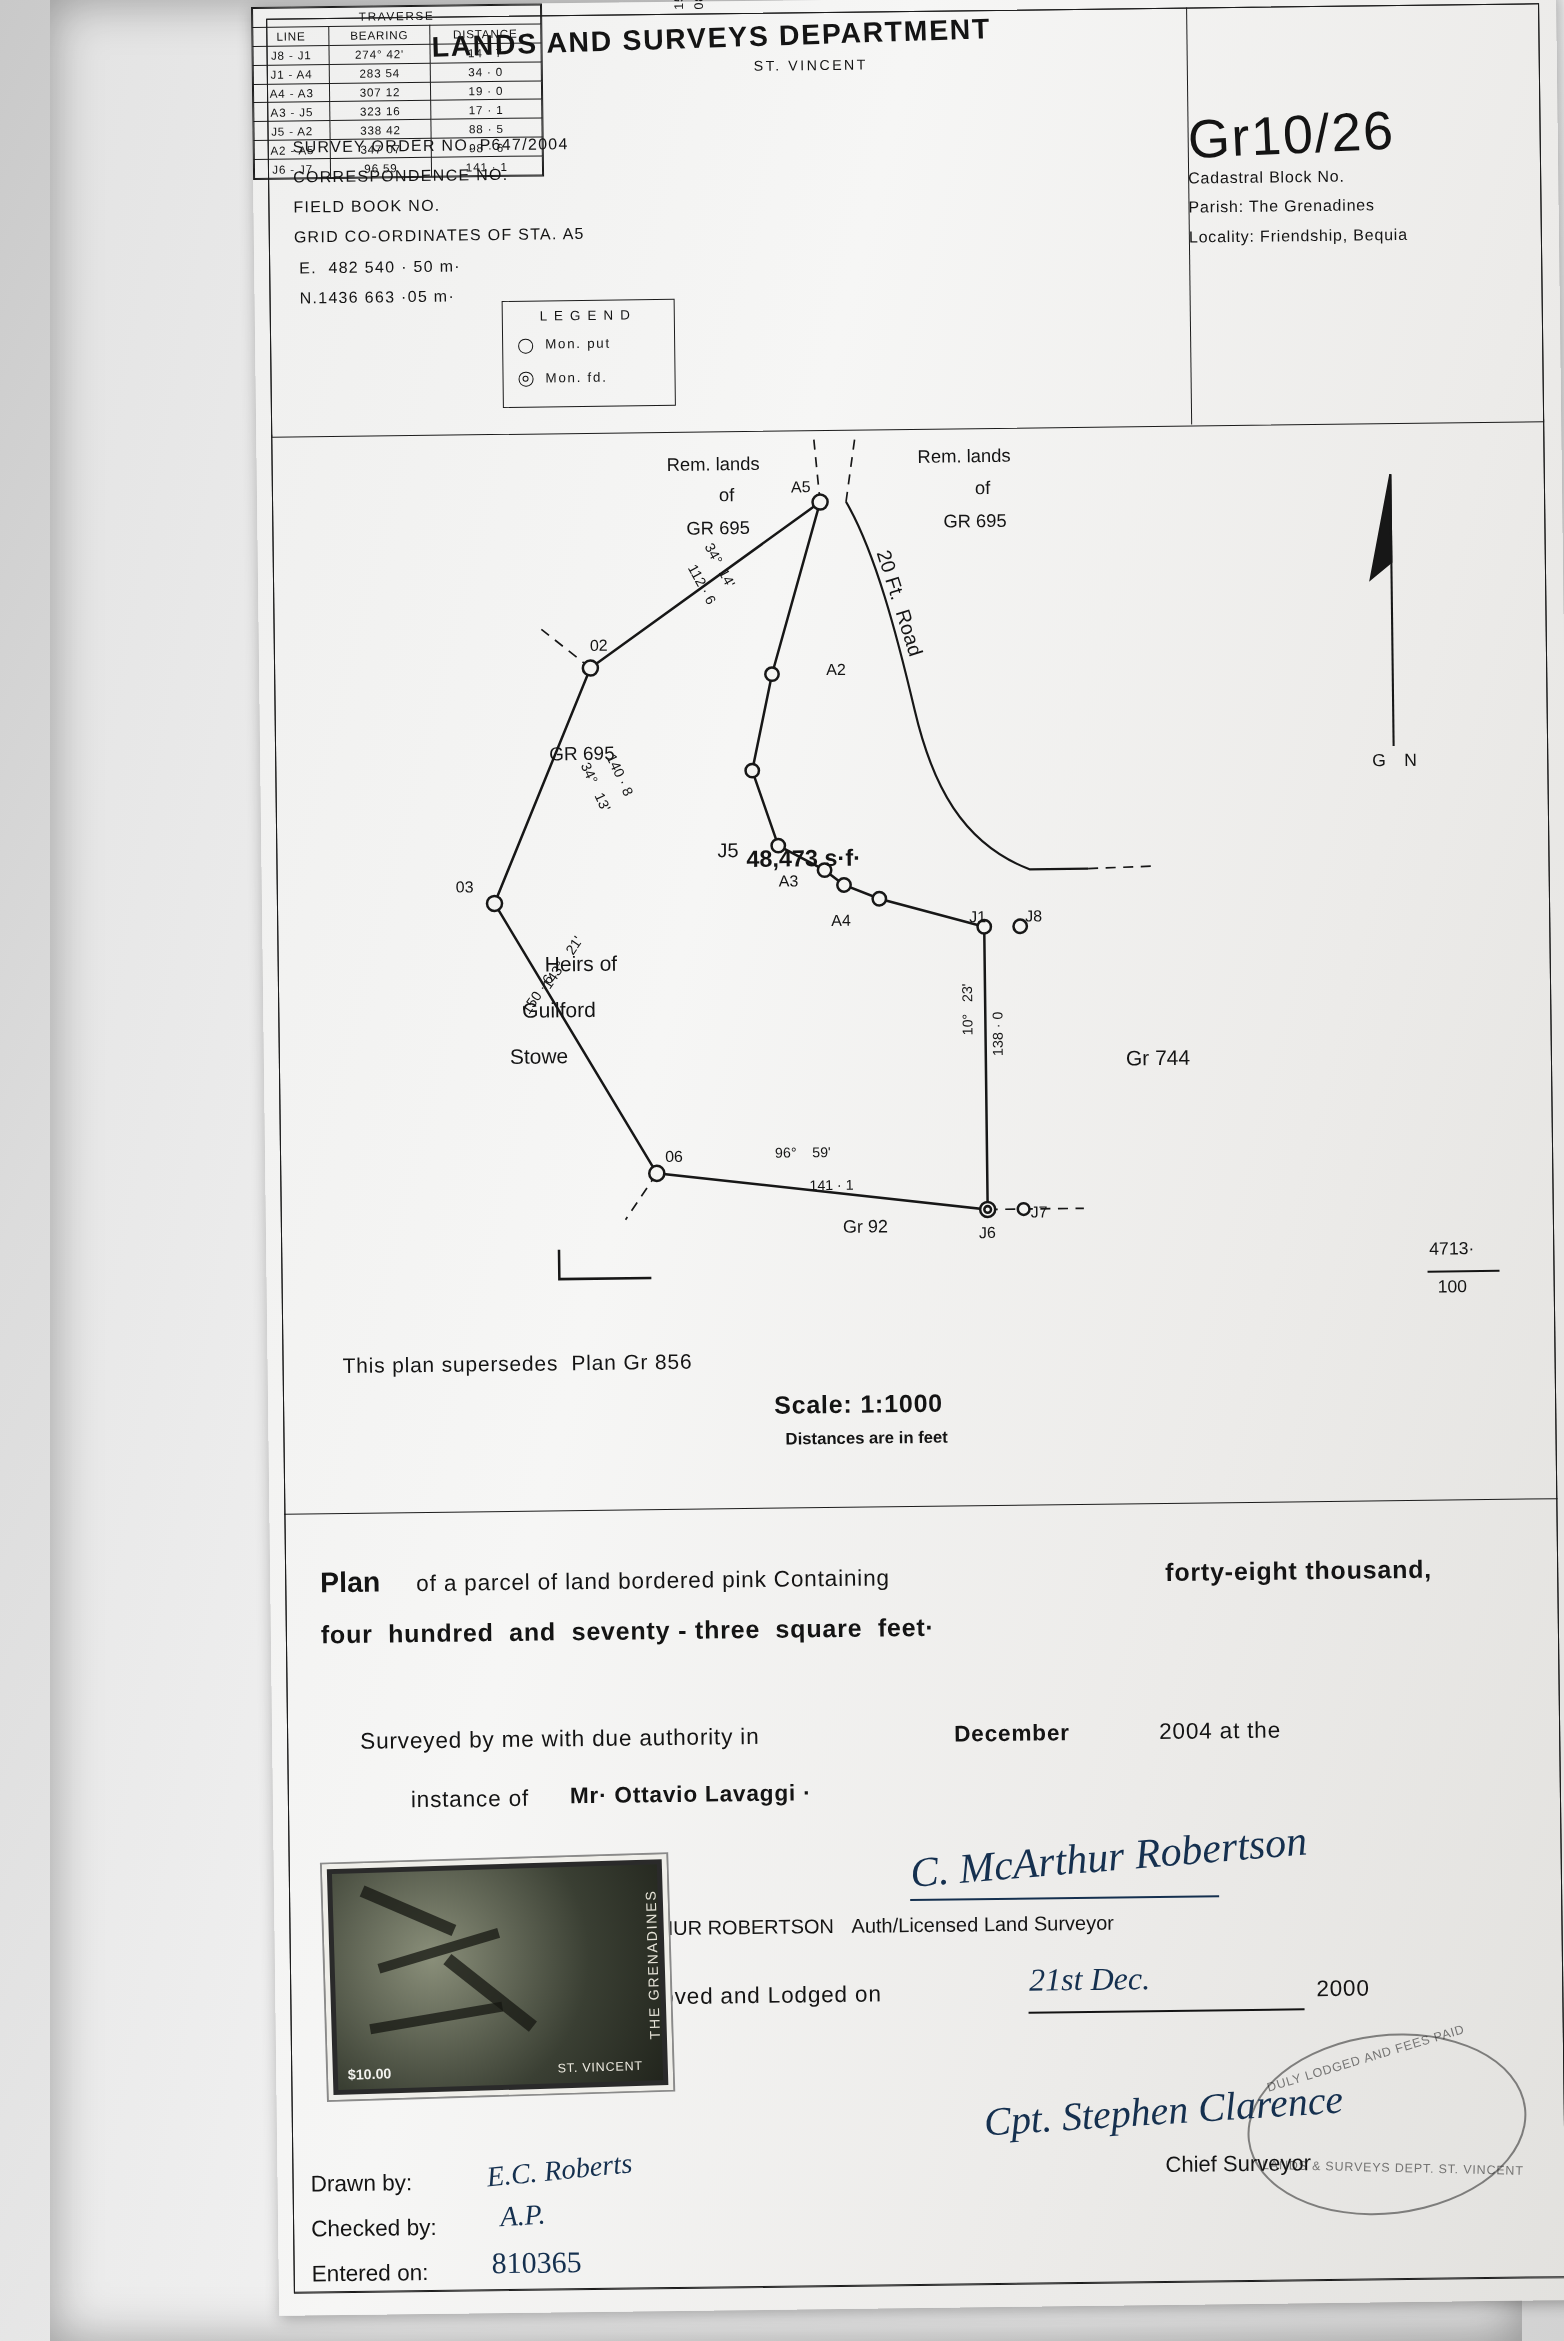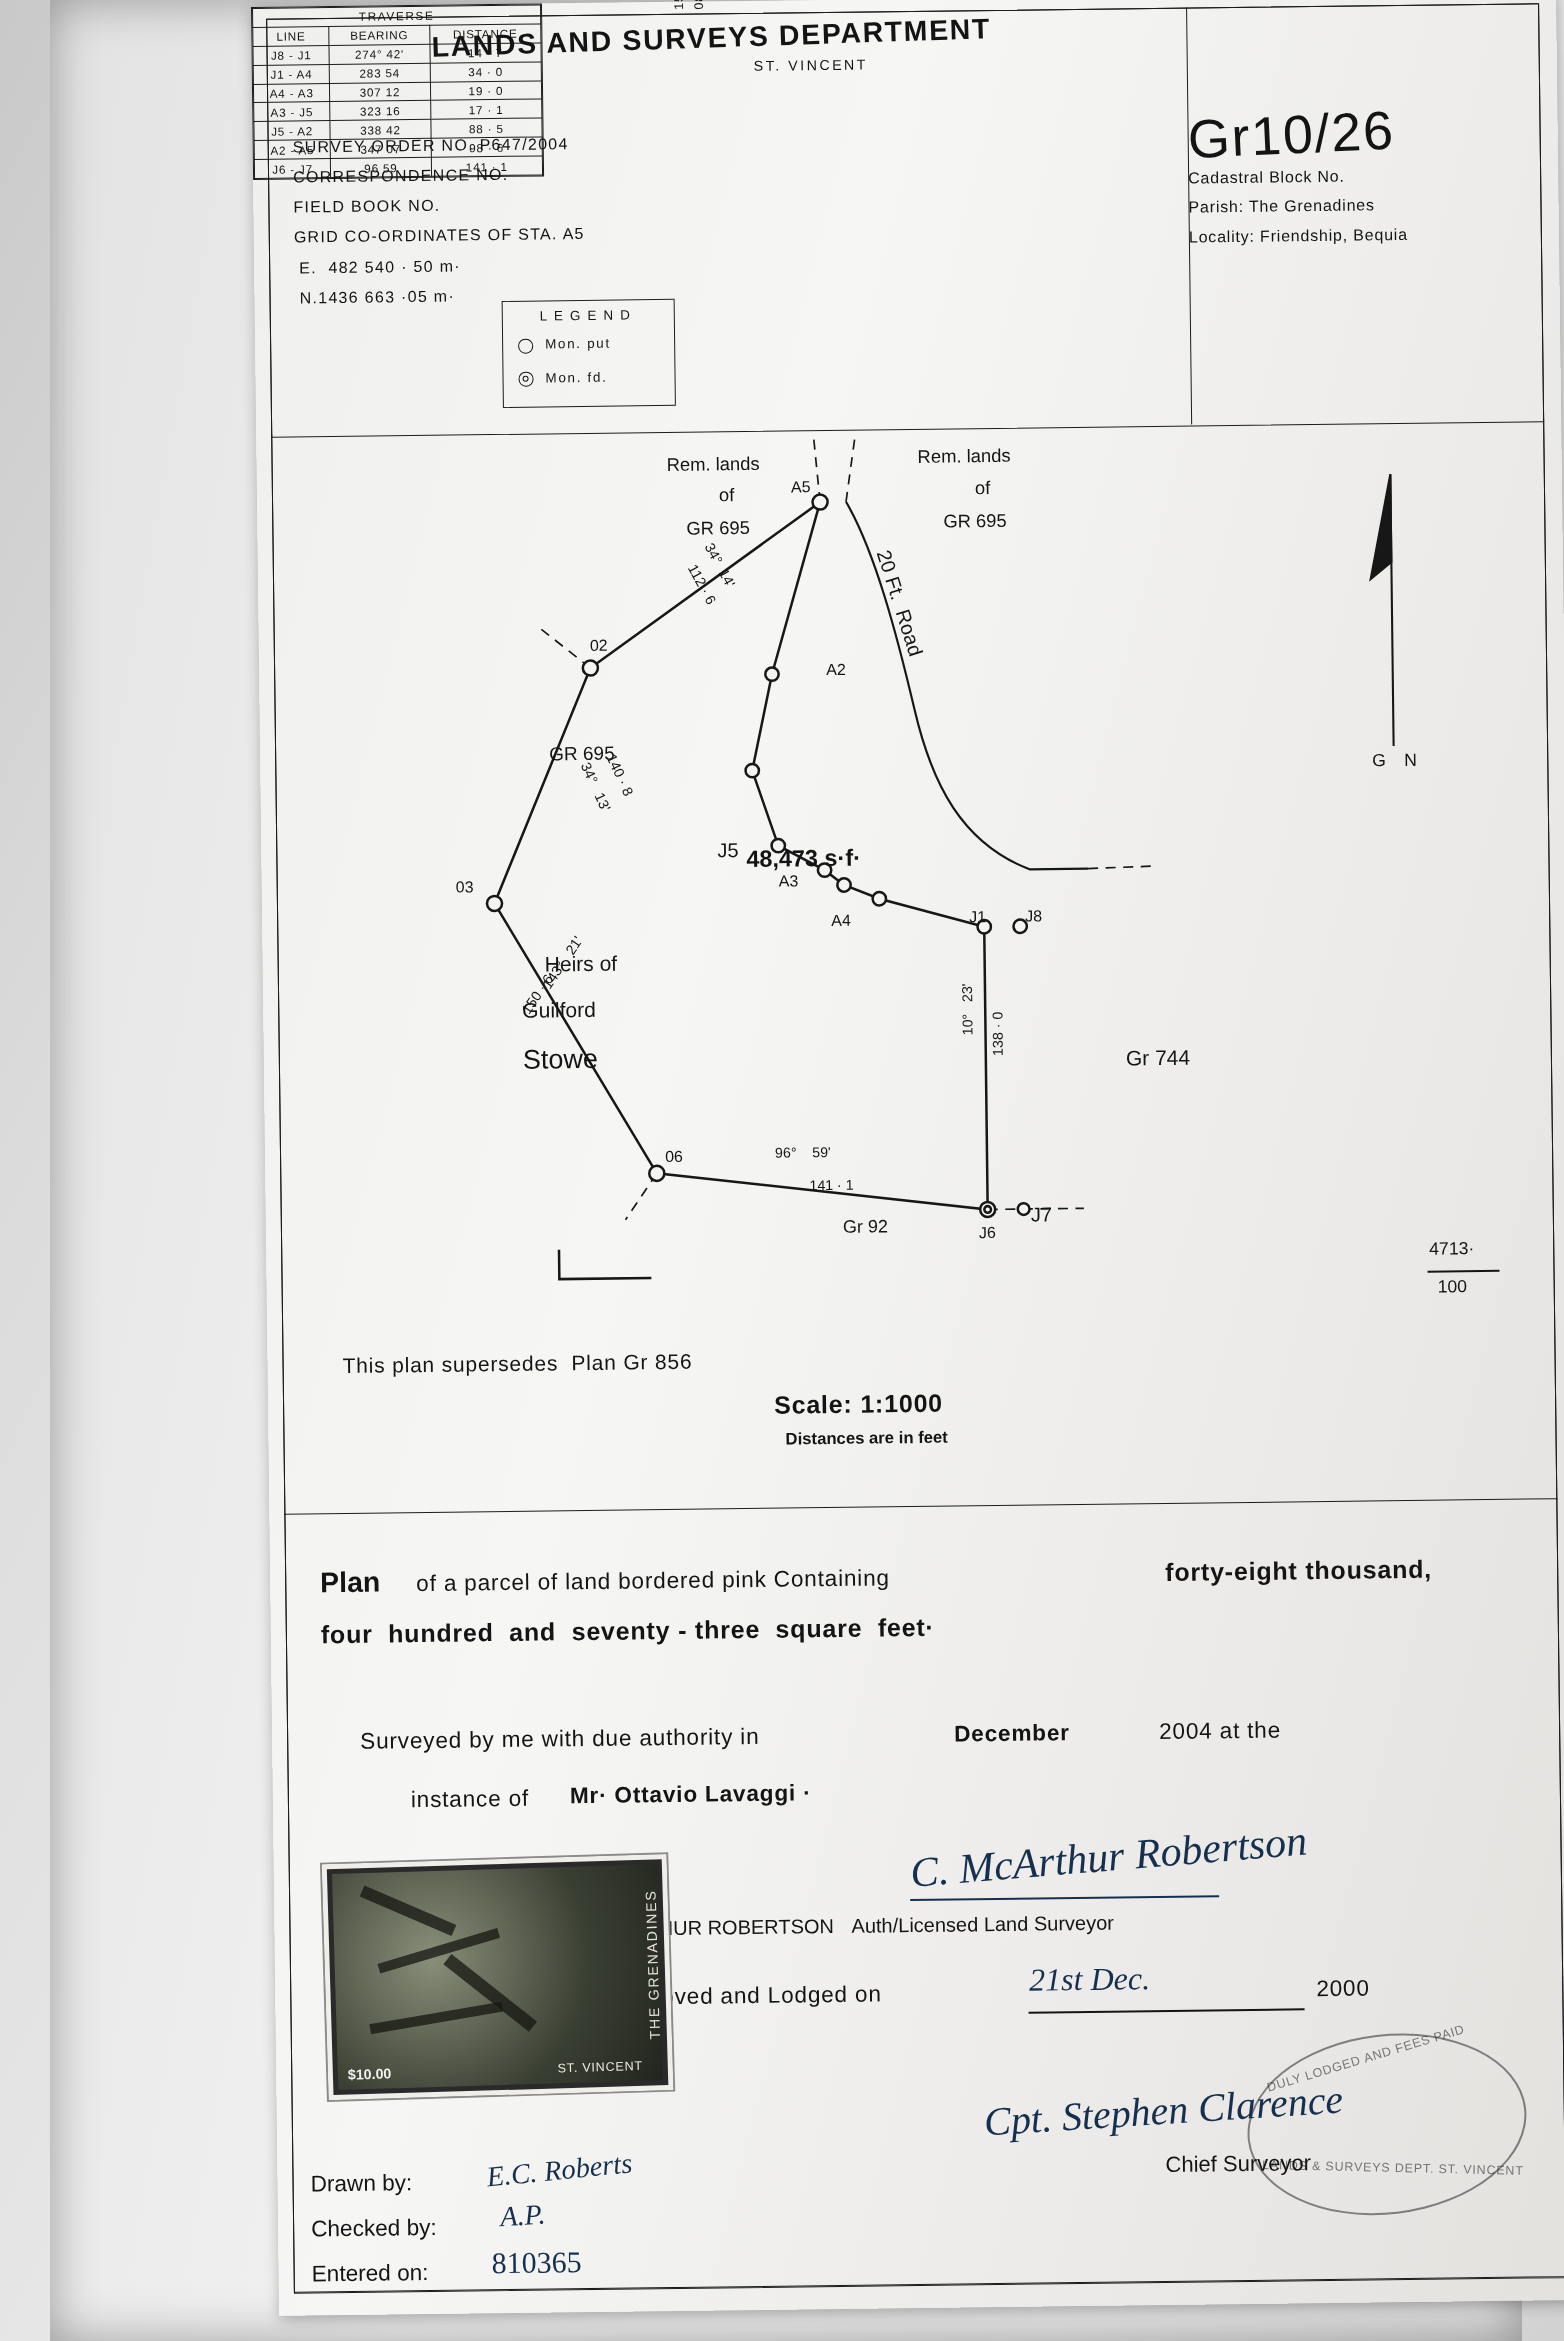--- a/index.html
+++ b/index.html
@@ -216,41 +216,41 @@
   <div class="t" style="left:429px;top:516px;font-size:18.4px;">GR 695</div>
 
   <div class="t" style="left:661px;top:447px;font-size:18.4px;">Rem. lands</div>
   <div class="t" style="left:718px;top:479px;font-size:18.4px;">of</div>
   <div class="t" style="left:686px;top:512px;font-size:18.4px;">GR 695</div>
 
   <div class="t" style="left:289px;top:740px;font-size:19px;">GR 695</div>
 
   <div class="t" style="left:234px;top:949px;font-size:21px;margin-left:48px;">Heirs of</div>
   <div class="t" style="left:259px;top:995px;font-size:21px;">Guilford</div>
-  <div class="t" style="left:259px;top:1041px;font-size:27px;">Stowe</div>
+  <div class="t" style="left:246px;top:1041px;font-size:21px;">Stowe</div>
 
   <div class="t" style="left:862px;top:1050px;font-size:21px;">Gr 744</div>
   <div class="t" style="left:577px;top:1217px;font-size:18px;">Gr 92</div>
 
   <div class="t" style="left:636px;top:548px;font-size:20px;transform:rotate(73deg);transform-origin:left top;">20 Ft.  Road</div>
 
   <div class="t" style="left:485px;top:845px;font-size:23.4px;font-weight:bold;">48,473 s·f·</div>
 
   <div class="t" style="left:534px;top:478px;font-size:16px;">A5</div>
   <div class="t" style="left:331px;top:634px;font-size:16px;">02</div>
   <div class="t" style="left:567px;top:661px;font-size:16px;">A2</div>
   <div class="t" style="left:456px;top:838px;font-size:20px;">J5</div>
   <div class="t" style="left:517px;top:872px;font-size:16px;">A3</div>
   <div class="t" style="left:569px;top:912px;font-size:16px;">A4</div>
   <div class="t" style="left:707px;top:910px;font-size:16px;">J1</div>
   <div class="t" style="left:763px;top:910px;font-size:16px;">J8</div>
   <div class="t" style="left:194px;top:874px;font-size:16px;">03</div>
   <div class="t" style="left:400px;top:1146px;font-size:16px;">06</div>
   <div class="t" style="left:713px;top:1226px;font-size:16px;">J6</div>
-  <div class="t" style="left:765px;top:1206px;font-size:20px;">J7</div>
+  <div class="t" style="left:765px;top:1206px;font-size:16px;">J7</div>
 
   <div class="t" style="left:458px;top:539px;font-size:14.2px;transform:rotate(62deg);transform-origin:left top;">34°  14'</div>
   <div class="t" style="left:441px;top:560px;font-size:14.2px;transform:rotate(62deg);transform-origin:left top;">112 · 6</div>
   <div class="t" style="left:332px;top:757px;font-size:14.2px;transform:rotate(66deg);transform-origin:left top;">34°   13'</div>
   <div class="t" style="left:358px;top:749px;font-size:14.2px;transform:rotate(66deg);transform-origin:left top;">140 · 8</div>
   <div class="t" style="left:276px;top:979px;font-size:14.2px;transform:rotate(-55deg);transform-origin:left top;">143°   21'</div>
   <div class="t" style="left:255px;top:1004px;font-size:14.2px;transform:rotate(-55deg);transform-origin:left top;">150 · 6</div>
   <div class="t" style="left:510px;top:1144px;font-size:14.2px;">96°    59'</div>
   <div class="t" style="left:544px;top:1177px;font-size:14.2px;">141 · 1</div>
   <div class="t" style="left:696px;top:1037px;font-size:14.2px;transform:rotate(-90deg);transform-origin:left top;">10°   23'</div>

